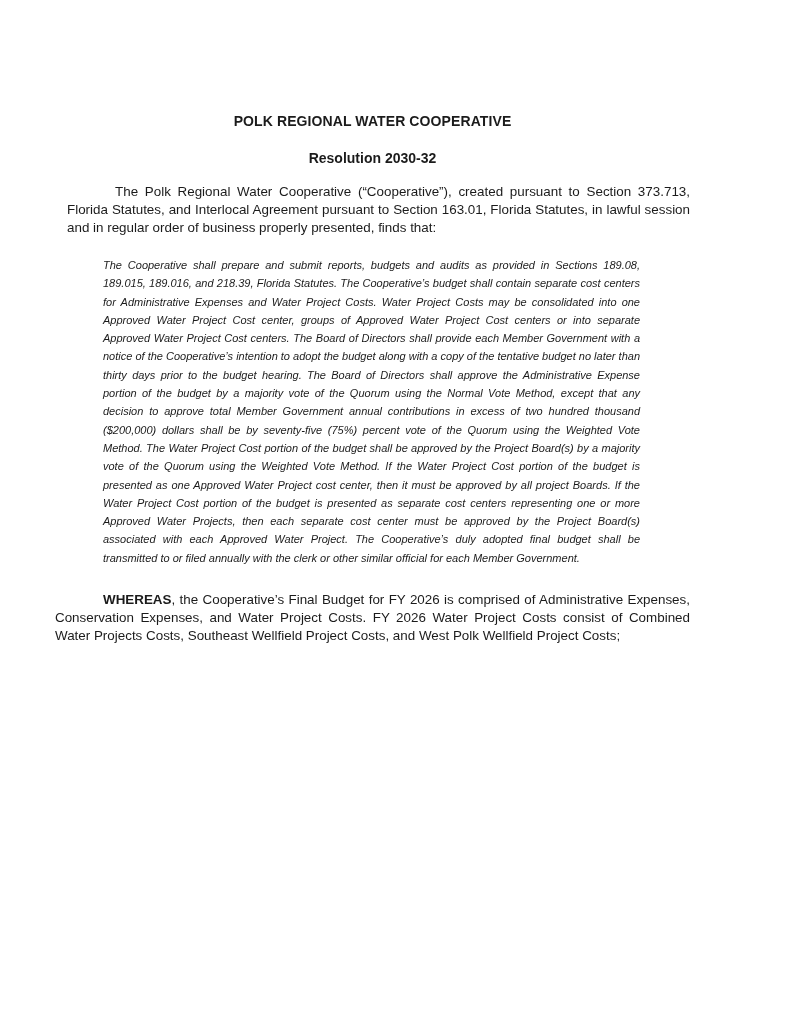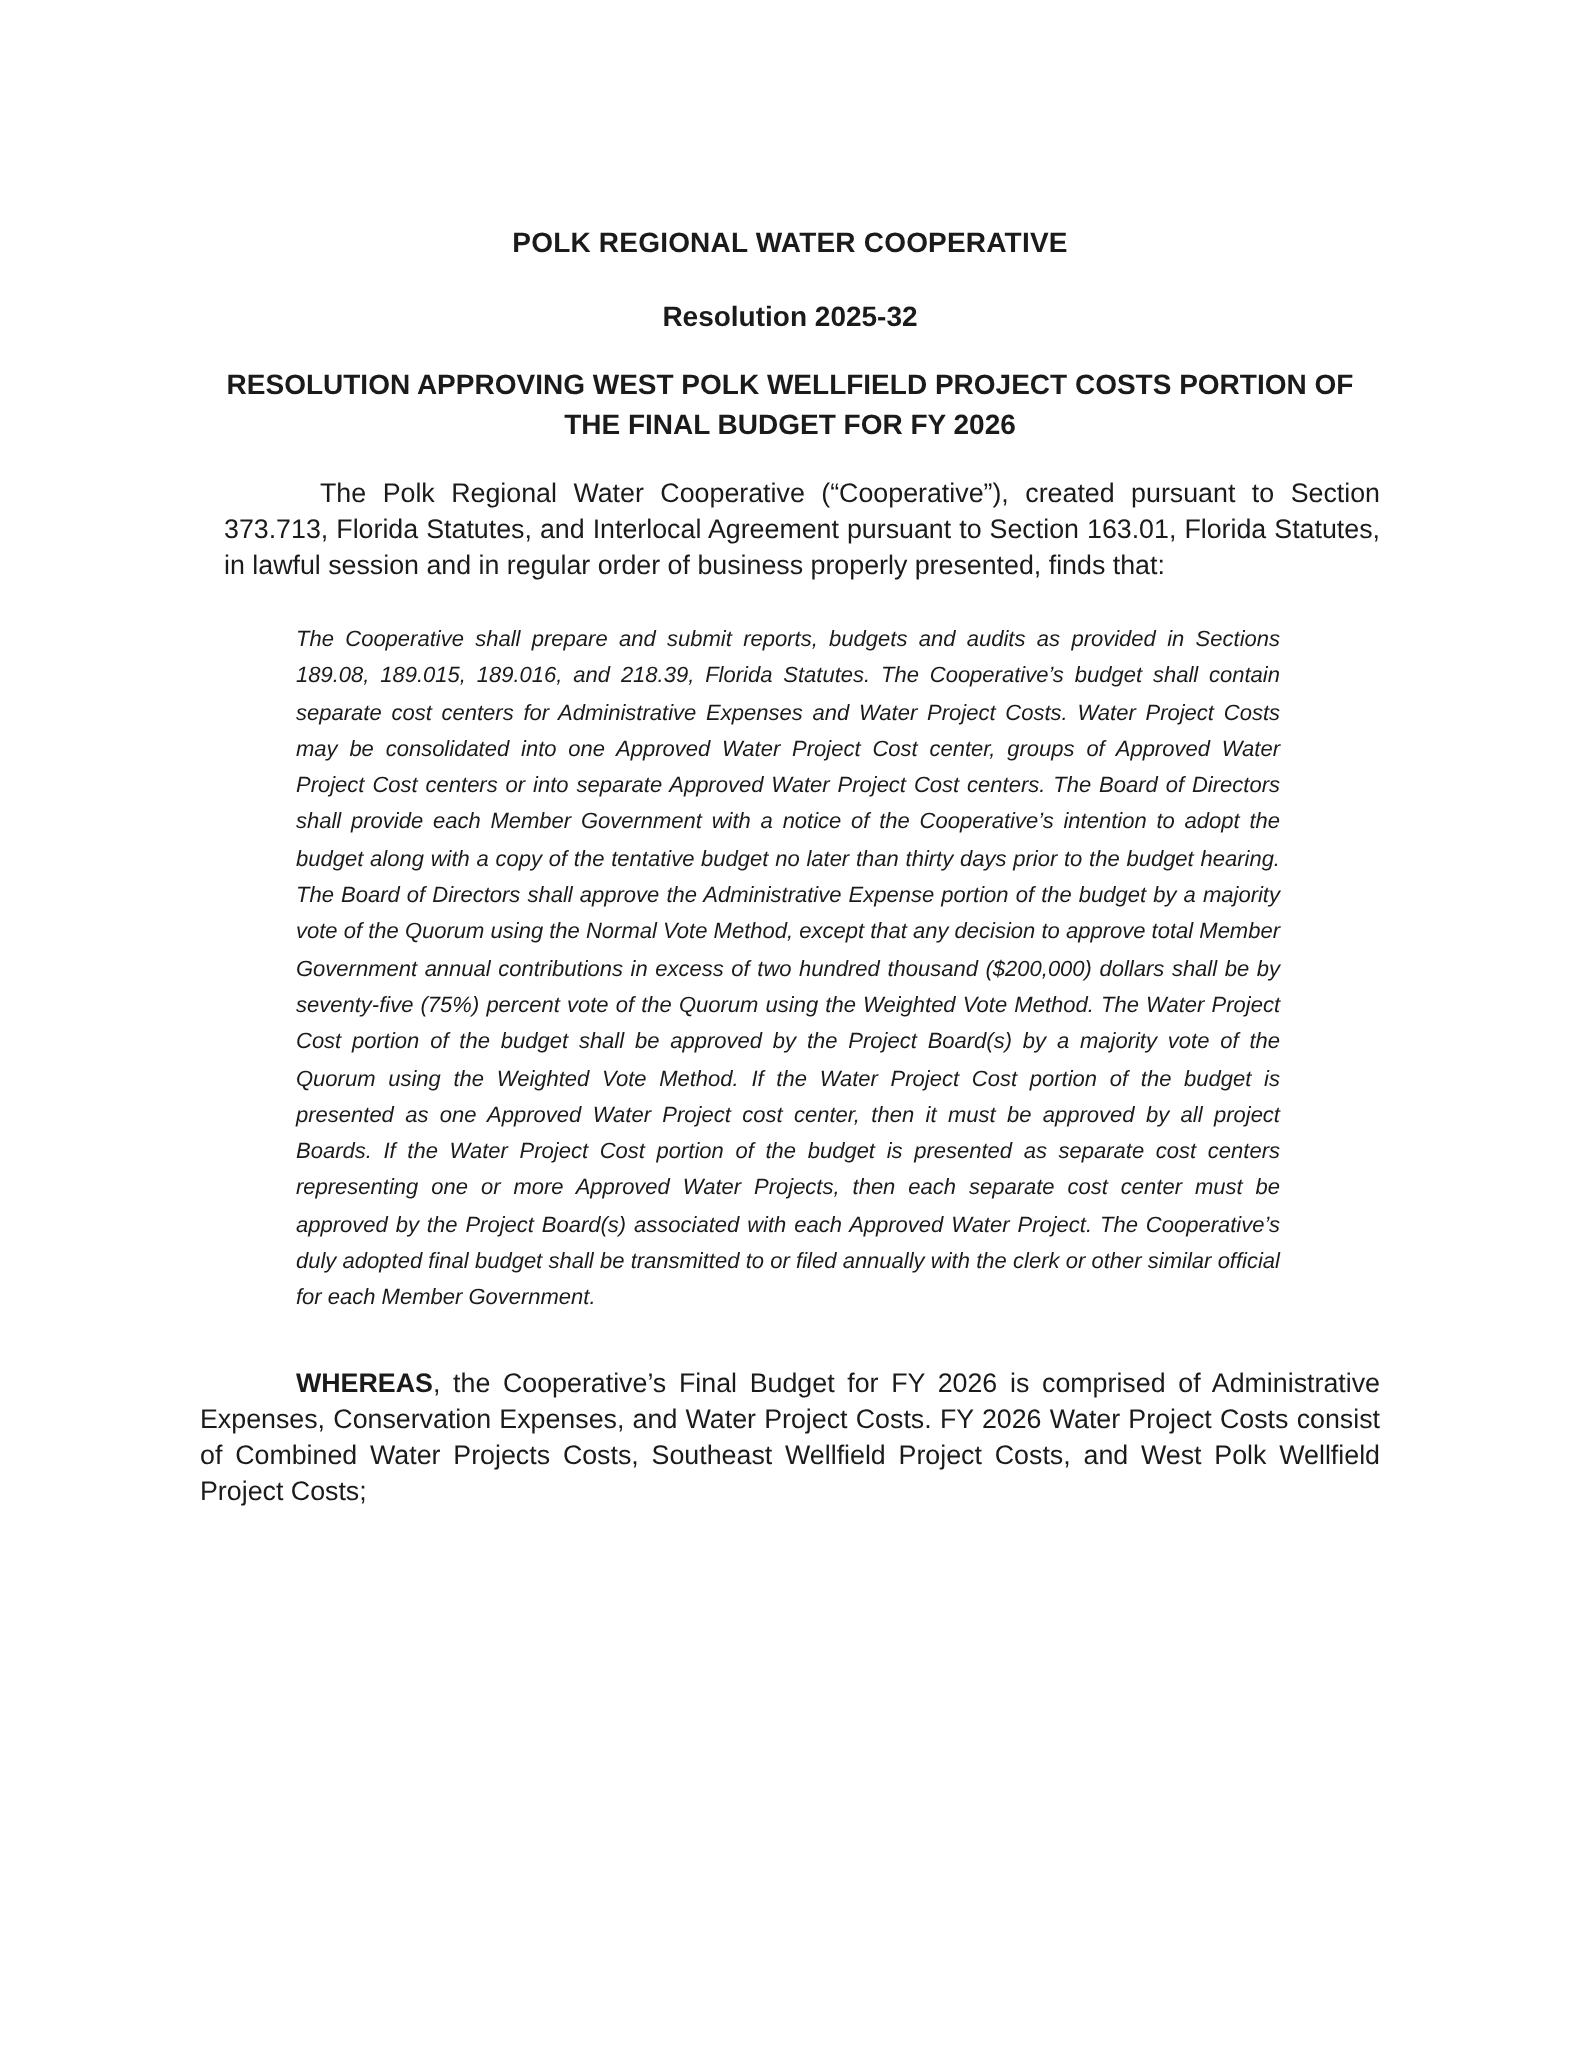--- a/index.html
+++ b/index.html
@@ -8,21 +8,21 @@
     position: relative;
     width: 791px;
     height: 1024px;
     background: #ffffff;
     font-family: "Liberation Sans", sans-serif;
     color: #1b1b1b;
     overflow: hidden;
     padding-top: 112px;
   }
   .content {
-    padding-left: 100px;
+    padding-left: 55px;
     padding-right: 101px;
   }
   .doc-title {
     text-align: center;
     font-weight: bold;
     font-size: 14px;
     line-height: 18px;
     letter-spacing: 0.1px;
   }
   .doc-resolution {
@@ -60,26 +60,22 @@
   }
 </style>
 </head>
 <body>
 
 <div class="page">
   <div class="content">
 
     <div class="doc-title">POLK REGIONAL WATER COOPERATIVE</div>
 
-    <div class="doc-resolution">Resolution 2025-32</div>
+    <div class="doc-resolution">Resolution 2030-32</div>
 
-    <div class="doc-subject">
-      <div>RESOLUTION APPROVING WEST POLK WELLFIELD PROJECT COSTS PORTION OF</div>
-      <div>THE FINAL BUDGET FOR FY 2026</div>
-    </div>
 
     <p class="body-para p-intro">The Polk Regional Water Cooperative (“Cooperative”), created pursuant to Section 373.713, Florida Statutes, and Interlocal Agreement pursuant to Section 163.01, Florida Statutes, in lawful session and in regular order of business properly presented, finds that:</p>
 
 
     <div class="quote-block">The Cooperative shall prepare and submit reports, budgets and audits as provided in Sections 189.08, 189.015, 189.016, and 218.39, Florida Statutes. The Cooperative’s budget shall contain separate cost centers for Administrative Expenses and Water Project Costs. Water Project Costs may be consolidated into one Approved Water Project Cost center, groups of Approved Water Project Cost centers or into separate Approved Water Project Cost centers. The Board of Directors shall provide each Member Government with a notice of the Cooperative’s intention to adopt the budget along with a copy of the tentative budget no later than thirty days prior to the budget hearing. The Board of Directors shall approve the Administrative Expense portion of the budget by a majority vote of the Quorum using the Normal Vote Method, except that any decision to approve total Member Government annual contributions in excess of two hundred thousand ($200,000) dollars shall be by seventy-five (75%) percent vote of the Quorum using the Weighted Vote Method. The Water Project Cost portion of the budget shall be approved by the Project Board(s) by a majority vote of the Quorum using the Weighted Vote Method. If the Water Project Cost portion of the budget is presented as one Approved Water Project cost center, then it must be approved by all project Boards. If the Water Project Cost portion of the budget is presented as separate cost centers representing one or more Approved Water Projects, then each separate cost center must be approved by the Project Board(s) associated with each Approved Water Project. The Cooperative’s duly adopted final budget shall be transmitted to or filed annually with the clerk or other similar official for each Member Government.</div>
 
     <p class="body-para p-whereas2"><span class="lead-bold">WHEREAS</span><span>, the Cooperative’s Final Budget for FY 2026 is comprised of Administrative Expenses, Conservation Expenses, and Water Project Costs. FY 2026 Water Project Costs consist of Combined Water Projects Costs, Southeast Wellfield Project Costs, and West Polk Wellfield Project Costs;</span></p>
 
   </div>
 </div>

